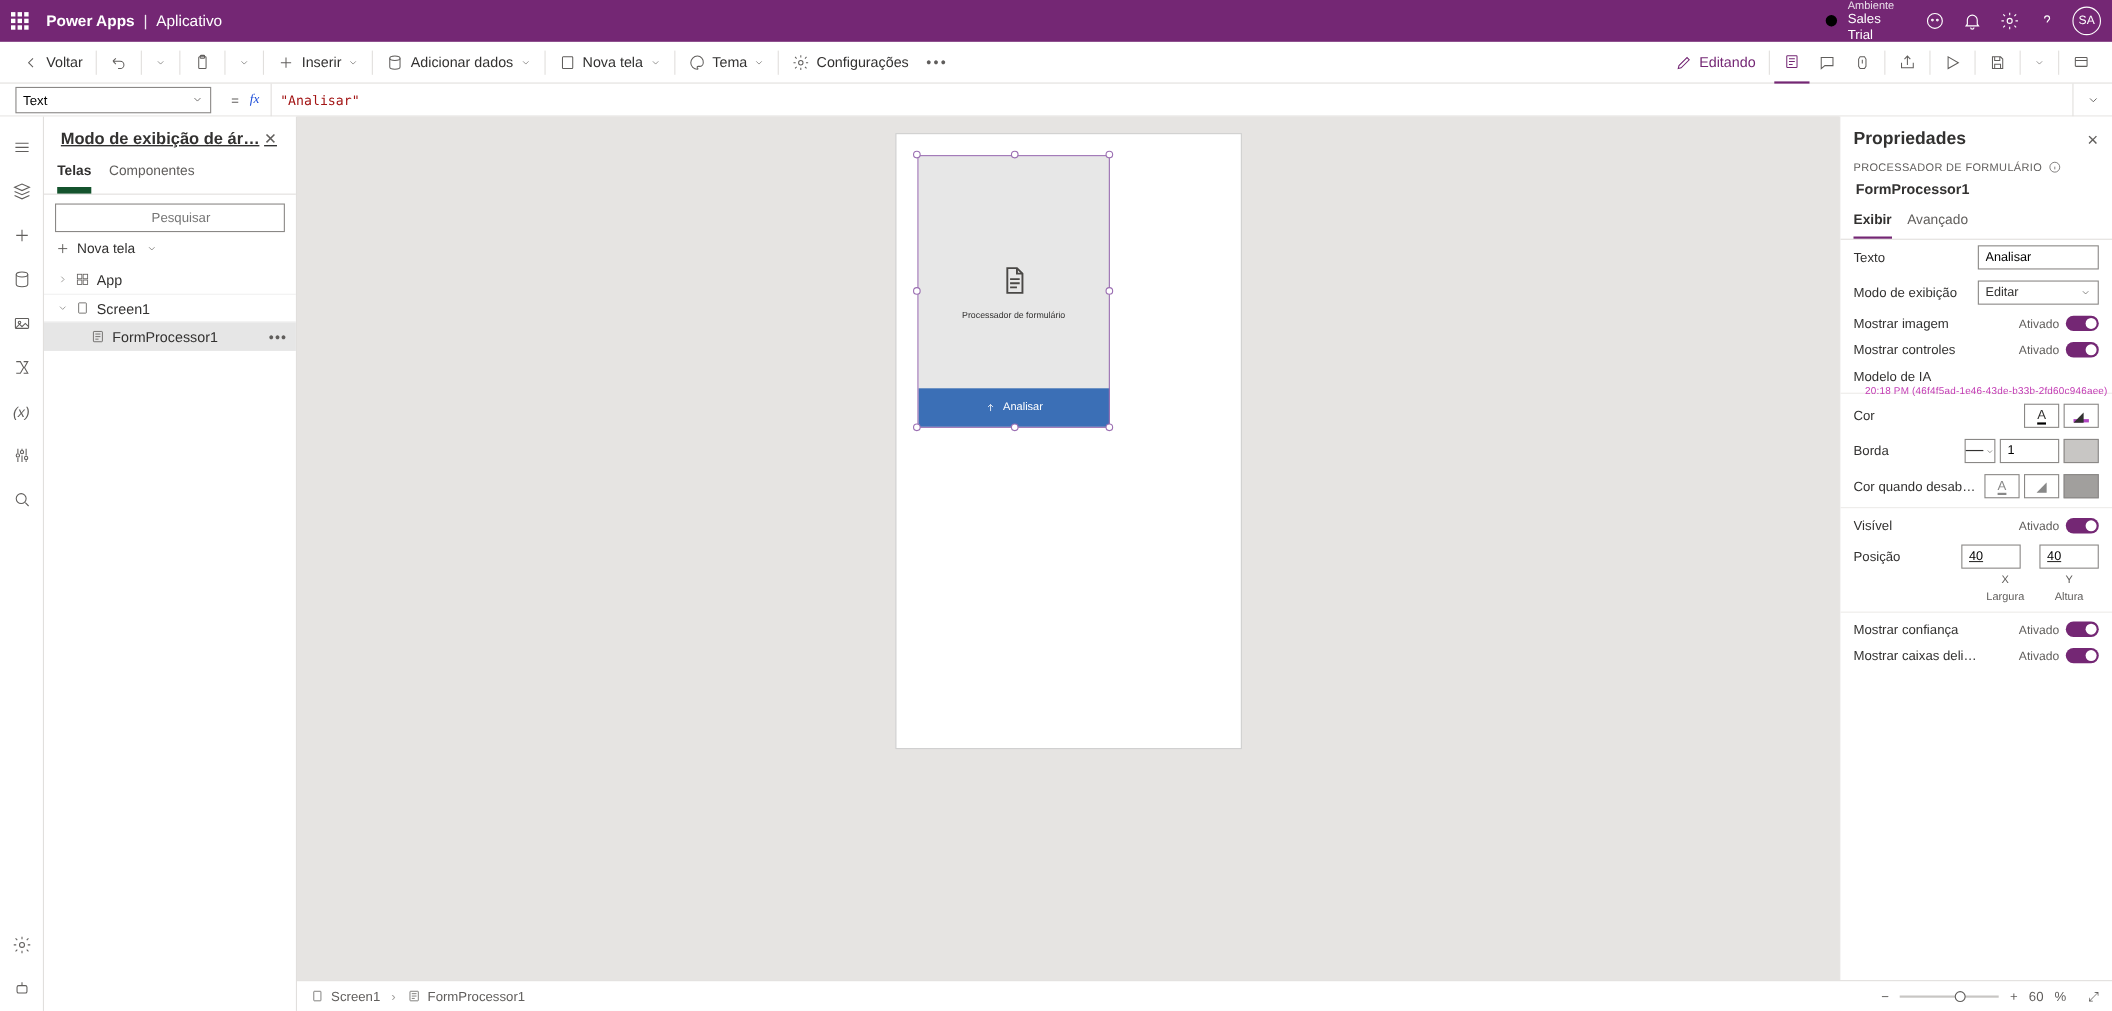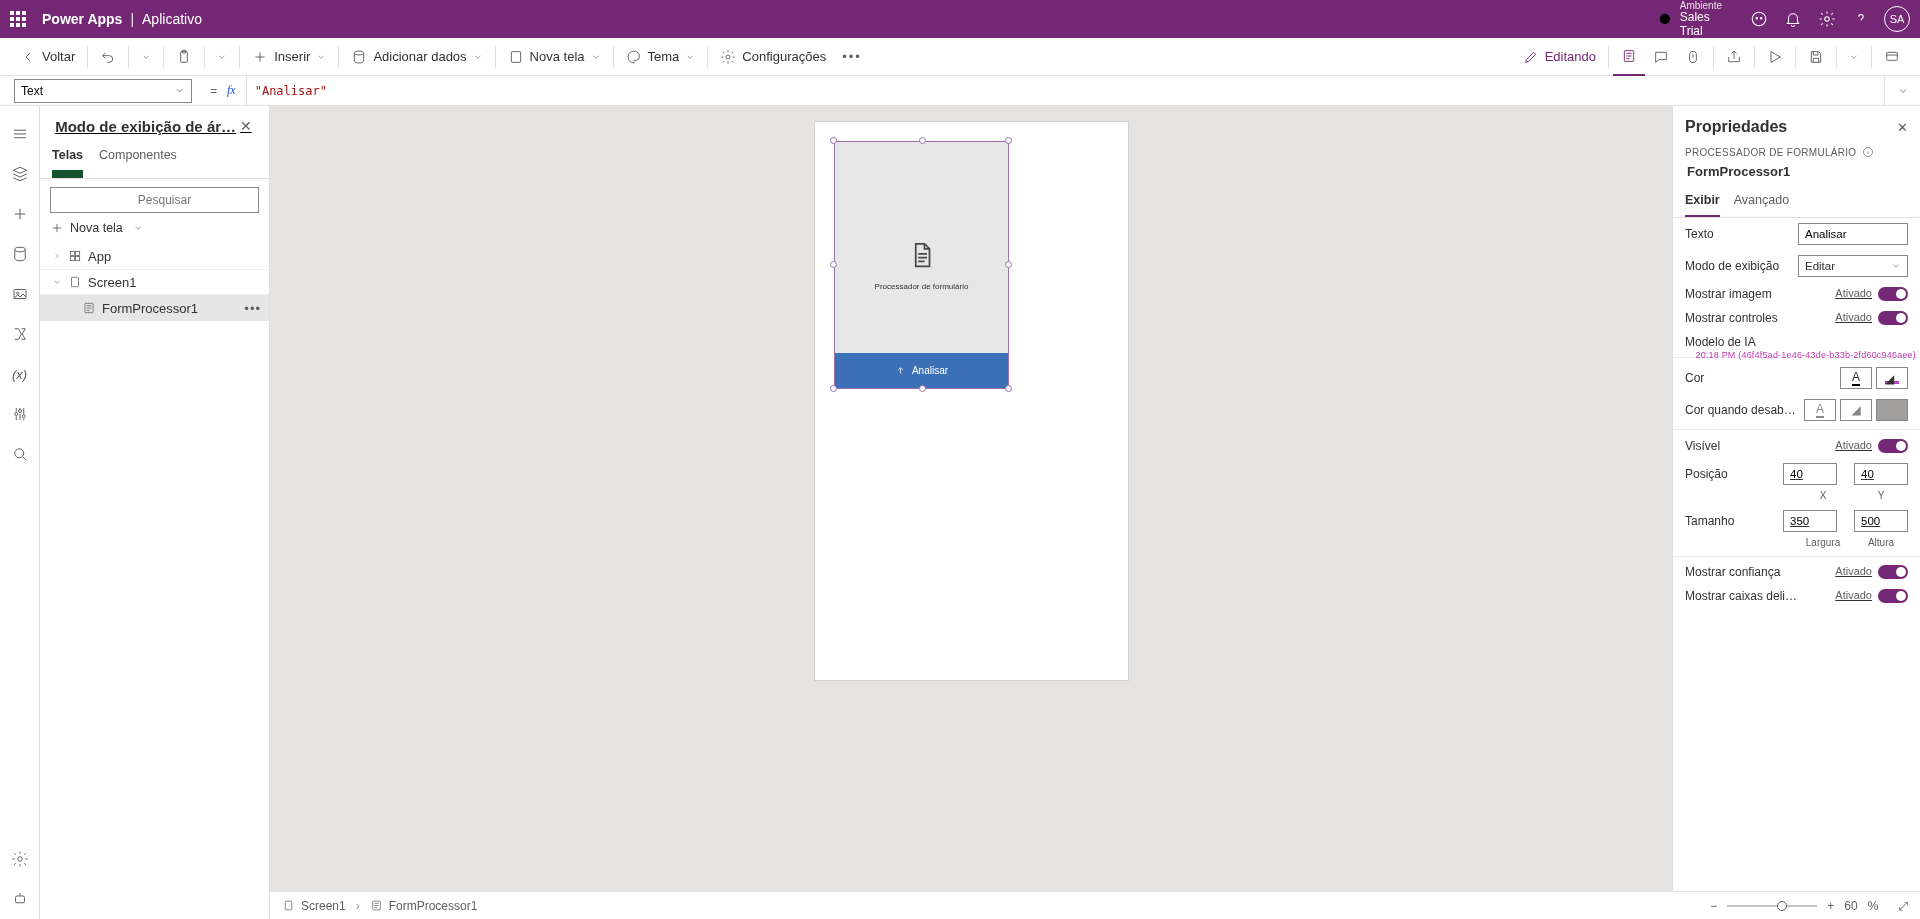--- a/index.html
+++ b/index.html
@@ -50,21 +50,21 @@
 .left-rail svg { width: 18px; height: 18px; stroke: #605e5c; fill: none; stroke-width: 1.3; }
 .left-rail .rail-spacer { flex: 1; }
 
 
 .tree-panel { width: 230px; border-right: 1px solid #e1dfdd; background: #fff; display: flex; flex-direction: column; }
 .tree-header { display: flex; align-items: center; justify-content: center; padding: 10px 10px 6px 12px; text-decoration: underline; }
 .tree-header h2 { font-size: 15px; font-weight: 600; color: #323130; white-space: nowrap; overflow: hidden; text-overflow: ellipsis; }
 .tree-header .close { cursor: pointer; color: #605e5c; font-size: 14px; padding: 2px 4px; }
 .tree-tabs { display: flex; gap: 16px; padding: 0 12px; border-bottom: 1px solid #e1dfdd; font-size: 12.5px; }
 .tree-tab { padding: 6px 0 8px; color: #605e5c; cursor: pointer; }
-.tree-tab.active { color: #323130; border-bottom: 8px solid #14532d; font-weight: 600; }
+.tree-tab.active { color: #323130; border-bottom: 6px solid #14532d; font-weight: 600; }
 .tree-search-row { padding: 8px 10px 4px; }
 .tree-search { width: 100%; height: 26px; border: 1px solid #8a8886; padding: 0 6px 0 26px; font-size: 12px; background: #fff; position: relative; text-align: center; }
 .search-wrap { position: relative; }
 .search-wrap svg { position: absolute; left: 6px; top: 50%; transform: translateY(-50%); width: 14px; height: 14px; stroke: #605e5c; fill:none; stroke-width:1.5; }
 .new-screen-row { padding: 4px 10px 8px; display: flex; align-items: center; gap: 6px; font-size: 12.5px; color: #323130; cursor: pointer; }
 .new-screen-row svg { width: 14px; height: 14px; stroke: #605e5c; fill:none; stroke-width:1.5; }
 .tree-list { font-size: 13px; }
 .tree-row { display: flex; align-items: center; height: 26px; padding: 0 8px 0 12px; cursor: pointer; gap: 6px; color: #323130; }
 .tree-row.indent2 { padding-left: 42px; }
 .tree-row svg { width: 14px; height: 14px; stroke: #605e5c; fill: none; stroke-width: 1.3; }
@@ -108,21 +108,21 @@
 .component-name { font-size: 13px; font-weight: 600; padding: 6px 14px 10px; }
 .props-tabs { display: flex; gap: 14px; padding: 0 12px; border-bottom: 1px solid #e1dfdd; }
 .props-tab { padding: 4px 0 8px; color: #605e5c; cursor: pointer; font-size: 12.5px; }
 .props-tab.active { color: #323130; border-bottom: 2px solid #742774; font-weight: 600; }
 .prop-row { display: flex; align-items: center; justify-content: space-between; padding: 5px 12px; gap: 8px; }
 .prop-row.border-b { border-bottom: 1px solid #edebe9; margin-bottom:4px; padding-bottom:8px; }
 .prop-label { flex: 1; color: #323130; font-size: 12px; white-space: nowrap; overflow: hidden; text-overflow: ellipsis; }
 .prop-input { width: 110px; height: 22px; border: 1px solid #8a8886; padding: 0 6px; font-size: 11.5px; background:#fff; }
 .prop-select { width: 110px; height: 22px; border: 1px solid #8a8886; padding: 0 6px; font-size: 11.5px; display: flex; align-items: center; justify-content: space-between; background:#fff; cursor: pointer; }
 .prop-select svg { width: 10px; height: 10px; stroke:#605e5c; fill:none; stroke-width:1.6; }
-.toggle-wrap { display: flex; align-items: flex-start; gap: 6px; text-decoration: underline; }
+.toggle-wrap { display: flex; align-items: flex-end; gap: 6px; }
 .toggle-label { font-size: 11px; color: #605e5c; }
 .toggle { width: 30px; height: 14px; background: #742774; border-radius: 7px; position: relative; cursor: pointer; }
 .toggle::after { content:''; position:absolute; right:2px; top:2px; width:10px; height:10px; background:#fff; border-radius:50%; }
 .color-btns { display: flex; gap: 4px; }
 .color-btn { width: 32px; height: 22px; border: 1px solid #8a8886; display: flex; align-items: center; justify-content: center; cursor: pointer; background:#fff; font-size:12px; }
 .two-inputs { display: flex; gap: 17px; text-decoration: underline; }
 .two-inputs input { width: 54px; height: 22px; border: 1px solid #8a8886; padding: 0 6px; font-size: 11.5px; }
 .axis-labels { display: flex; gap: 4px; padding: 0 12px 4px; justify-content: flex-end; color: #605e5c; font-size: 10px; }
 .axis-labels span { width: 54px; text-align: center; }
 .border-style-box { width: 28px; height: 22px; border: 1px solid #8a8886; display:flex; align-items:center; justify-content:center; font-size:16px; line-height:1; cursor:pointer; }
@@ -554,20 +554,30 @@
       <span class="prop-label">Cor</span>
       <div class="color-btns">
         <div class="color-btn">
             <span style="border-bottom:2px solid #000;">A</span>
           </div>
         <div class="color-btn">
             <span style="display:inline-block;width:14px;height:12px;background:linear-gradient(#b146c2,#b146c2) bottom/100% 3px no-repeat;">◢</span>
           </div>
       </div>
     </div>
+    <div class="prop-row">
+      <span class="prop-label">Borda</span>
+      <div class="dim-row">
+        <div class="border-style-box">— <svg viewBox="0 0 24 24" style="width:9px;height:9px;stroke:#605e5c;fill:none;stroke-width:1.8;margin-left:2px">
+              <path d="M6 9l6 6 6-6"></path>
+            </svg></div>
+        <input class="border-width" value="1" style="">
+        <div class="border-color-sw"></div>
+      </div>
+    </div>
     <div class="prop-row border-b">
       <span class="prop-label">Cor quando desabili…</span>
       <div class="color-btns">
         <div class="color-btn">
             <span style="border-bottom:2px solid #888;color:#888;">A</span>
           </div>
         <div class="color-btn">
             <span style="color:#888;">◢</span>
           </div>
         <div class="border-color-sw" style="background:#a19f9d"></div>
@@ -584,27 +594,20 @@
       <span class="prop-label">Posição</span>
       <div class="two-inputs">
         <input value="40" style="">
         <input value="40" style="">
       </div>
     </div>
     <div class="axis-labels">
         <span>X</span>
         <span>Y</span>
       </div>
-    <div class="prop-row">
-      <span class="prop-label">Tamanho</span>
-      <div class="two-inputs">
-        <input value="350" style="">
-        <input value="500" style="">
-      </div>
-    </div>
     <div class="axis-labels">
         <span>Largura</span>
         <span>Altura</span>
       </div>
     <div class="prop-row" style="border-top:1px solid #edebe9; margin-top:4px; padding-top:8px;">
       <span class="prop-label">Mostrar confiança</span>
       <div class="toggle-wrap">
           <span class="toggle-label">Ativado</span>
           <div class="toggle"></div>
         </div>

